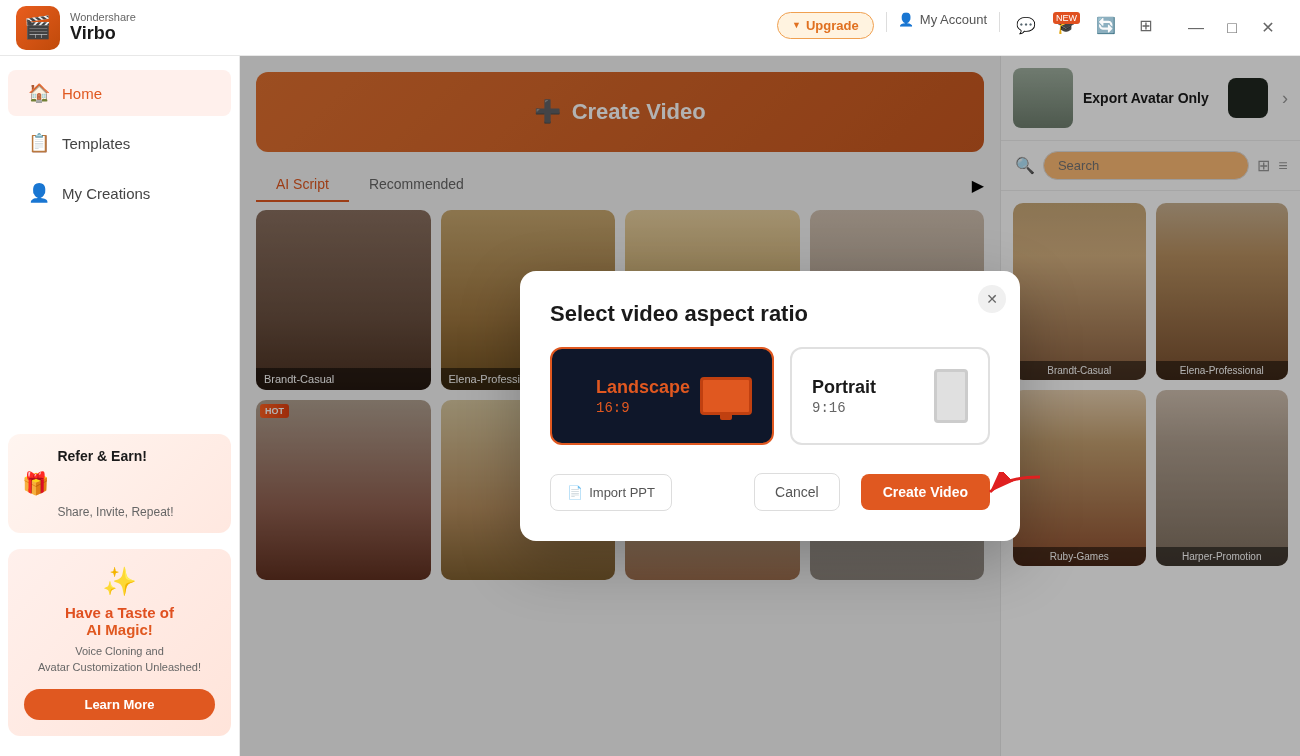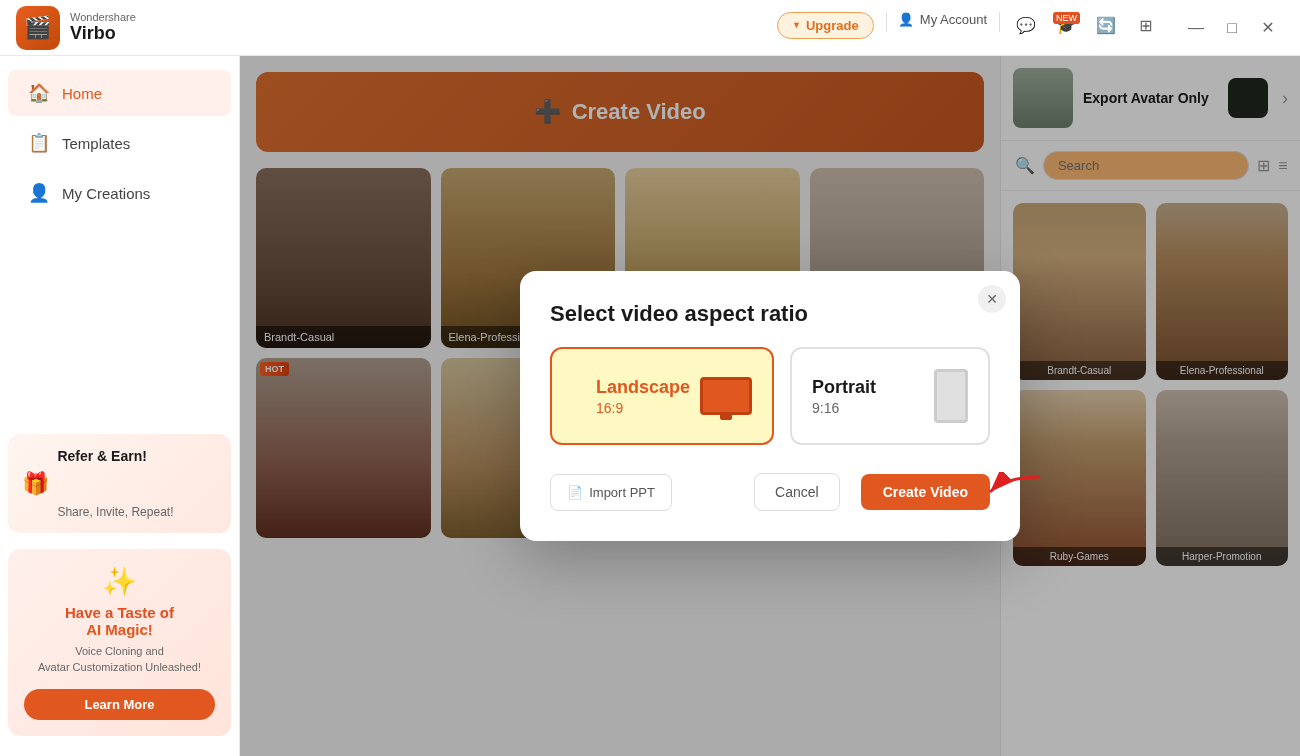--- a/index.html
+++ b/index.html
@@ -163,26 +163,26 @@
 
     
     .aspect-options { display: flex; gap: 16px; margin-bottom: 28px; }
     .aspect-option {
       flex: 1; border: 2px solid #e0e0e0; border-radius: 12px;
       padding: 20px; cursor: pointer; display: flex;
       align-items: center; justify-content: space-between;
       transition: all 0.2s;
     }
     .aspect-option.selected {
-      border-color: #e05820; background: #fef9c3; padding-left: 44px;
+      border-color: #e05820; background: #0f172a; padding-left: 44px;
     }
     .aspect-option-info { }
     .aspect-label { font-size: 18px; font-weight: 700; color: #1a1a1a; }
     .aspect-option.selected .aspect-label { color: #e05820; }
-    .aspect-ratio-text { font-size: 14px; color: #666; margin-top: 2px; }
+    .aspect-ratio-text { font-size: 14px; color: #666; margin-top: 2px; font-family: Liberation Mono, monospace; }
     .aspect-option.selected .aspect-ratio-text { color: #e05820; }
     .aspect-icon-landscape {
       width: 52px; height: 38px; border-radius: 4px;
       background: #e05820; border: 3px solid #c04010;
       position: relative;
     }
     .aspect-icon-landscape::after {
       content: ''; position: absolute; bottom: -8px; left: 50%; transform: translateX(-50%);
       width: 12px; height: 5px; background: #c04010; border-radius: 0 0 2px 2px;
     }
@@ -302,20 +302,25 @@
 
     <div class="main-content">
 
       <div class="create-video-banner">
         <div class="create-video-text">
           <span>➕</span>
           <span>Create Video</span>
         </div>
       </div>
 
+      <div class="section-row">
+        <div class="section-tab active">AI Script</div>
+        <div class="section-tab">Recommended</div>
+        <div style="margin-left:auto;display:flex;align-items:center;cursor:pointer;">▶</div>
+      </div>
 
       <div style="display:grid;grid-template-columns:repeat(4,1fr);gap:10px;margin:8px 16px;">
         <div style="border-radius:10px;overflow:hidden;height:180px;background:linear-gradient(180deg,#8a7060 0%,#6a5040 60%,#4a3020 100%);position:relative;">
           <div style="position:absolute;bottom:0;left:0;right:0;background:rgba(0,0,0,0.5);color:#fff;font-size:11px;padding:5px 8px;">Brandt-Casual</div>
         </div>
         <div style="border-radius:10px;overflow:hidden;height:180px;background:linear-gradient(180deg,#c8a870 0%,#a07840 60%,#705020 100%);position:relative;">
           <div style="position:absolute;bottom:0;left:0;right:0;background:rgba(0,0,0,0.5);color:#fff;font-size:11px;padding:5px 8px;">Elena-Professional</div>
         </div>
         <div style="border-radius:10px;overflow:hidden;height:180px;background:linear-gradient(180deg,#e8d0a0 0%,#c0a060 60%,#906030 100%);position:relative;">
           <div style="position:absolute;bottom:0;left:0;right:0;background:rgba(0,0,0,0.5);color:#fff;font-size:11px;padding:5px 8px;">Ruby-Games</div>

